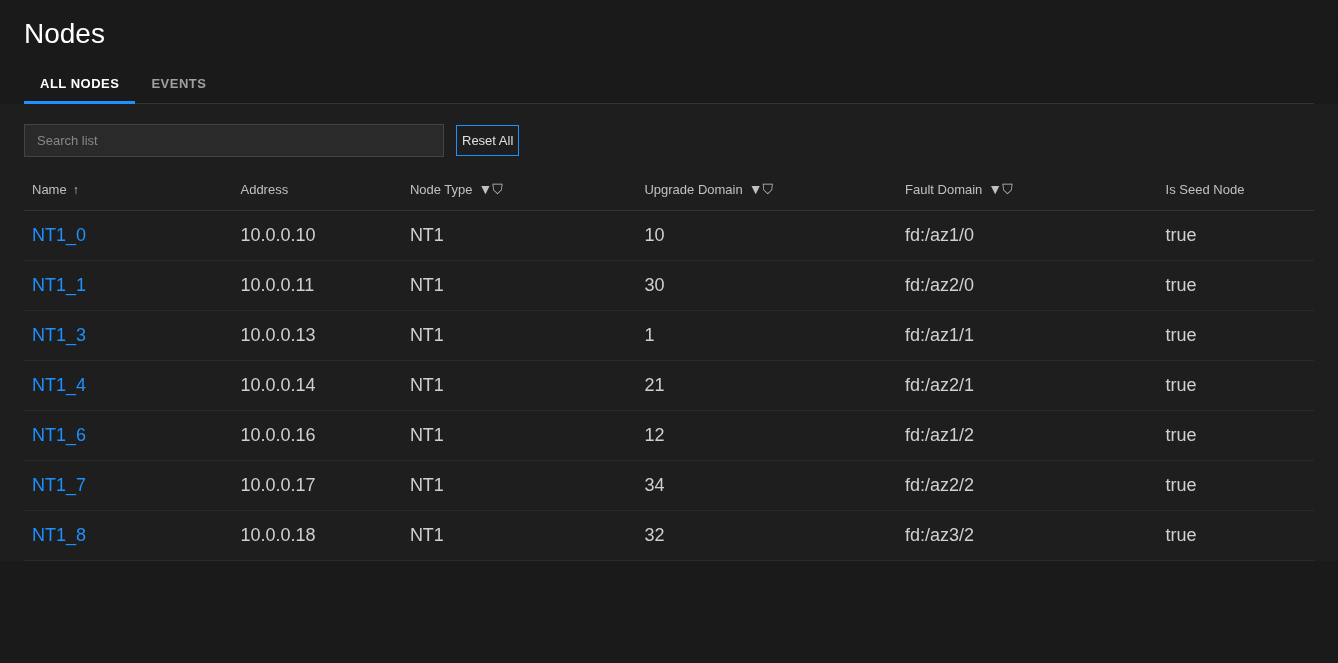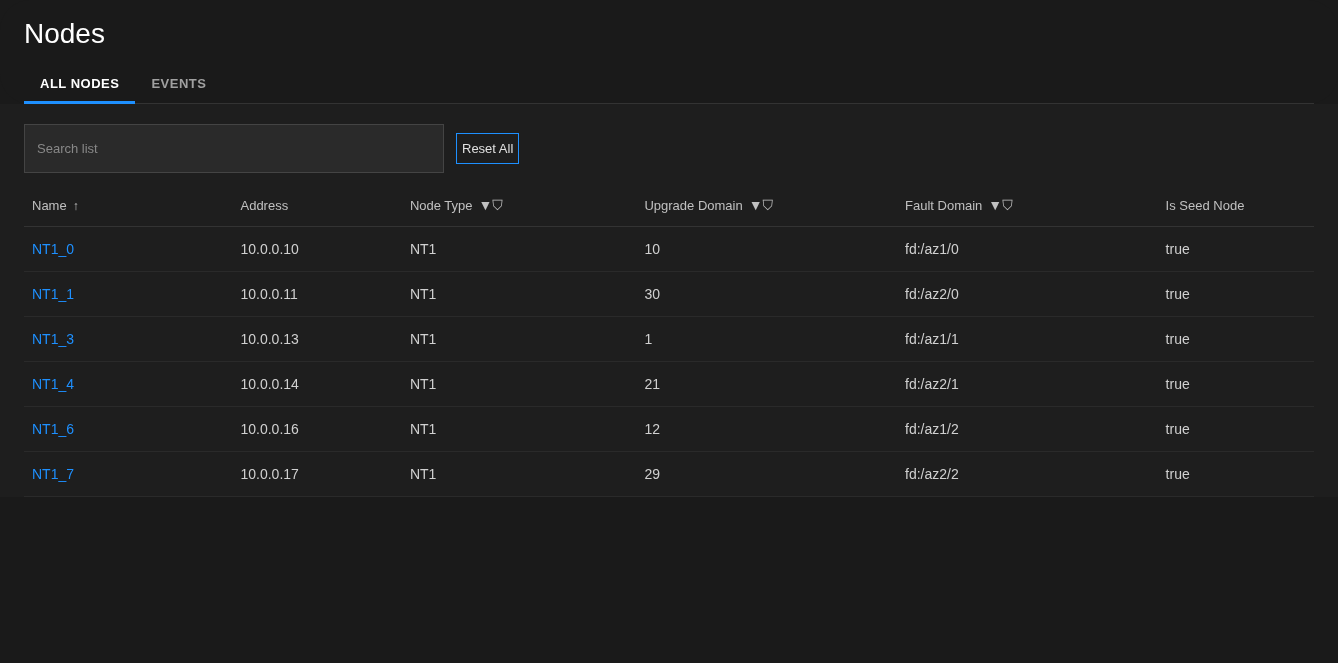--- a/index.html
+++ b/index.html
@@ -47,21 +47,21 @@
       padding: 20px 24px 12px 24px;
       display: flex;
       align-items: center;
       gap: 12px;
       background: #1e1e1e;
     }
     .search-input {
       background: #2a2a2a;
       border: 1px solid #444;
       color: #e0e0e0;
-      padding: 16px 12px;
+      padding: 8px 12px;
       width: 420px;
       font-size: 13px;
       outline: none;
     }
     .search-input::placeholder {
       color: #888;
     }
     .reset-btn {
       background: transparent;
       border: 1px solid #1e90ff;
@@ -119,21 +119,21 @@
     }
     .filter-icon {
       color: #c0c0c0;
       font-size: 14px;
     }
     tbody tr {
       border-bottom: 1px solid #2a2a2a;
     }
     td {
       padding: 14px 8px;
-      font-size: 14px;
+      font-size: 18px;
       color: #d0d0d0;
       margin-left: 6px;
     }
     td.node-name {
       color: #1e90ff;
       cursor: pointer;
     }
   </style>
 </head>
 <body>
@@ -229,19 +229,27 @@
           <td>10.0.0.16</td>
           <td>NT1</td>
           <td>12</td>
           <td>fd:/az1/2</td>
           <td>true</td>
         </tr>
         <tr>
           <td class="node-name">NT1_7</td>
           <td>10.0.0.17</td>
           <td>NT1</td>
-          <td>29</td>
+          <td>34</td>
           <td>fd:/az2/2</td>
+          <td>true</td>
+        </tr>
+        <tr>
+          <td class="node-name">NT1_8</td>
+          <td>10.0.0.18</td>
+          <td>NT1</td>
+          <td>32</td>
+          <td>fd:/az3/2</td>
           <td>true</td>
         </tr>
       </tbody>
   </table>
 </div>
 
 </body></html>

